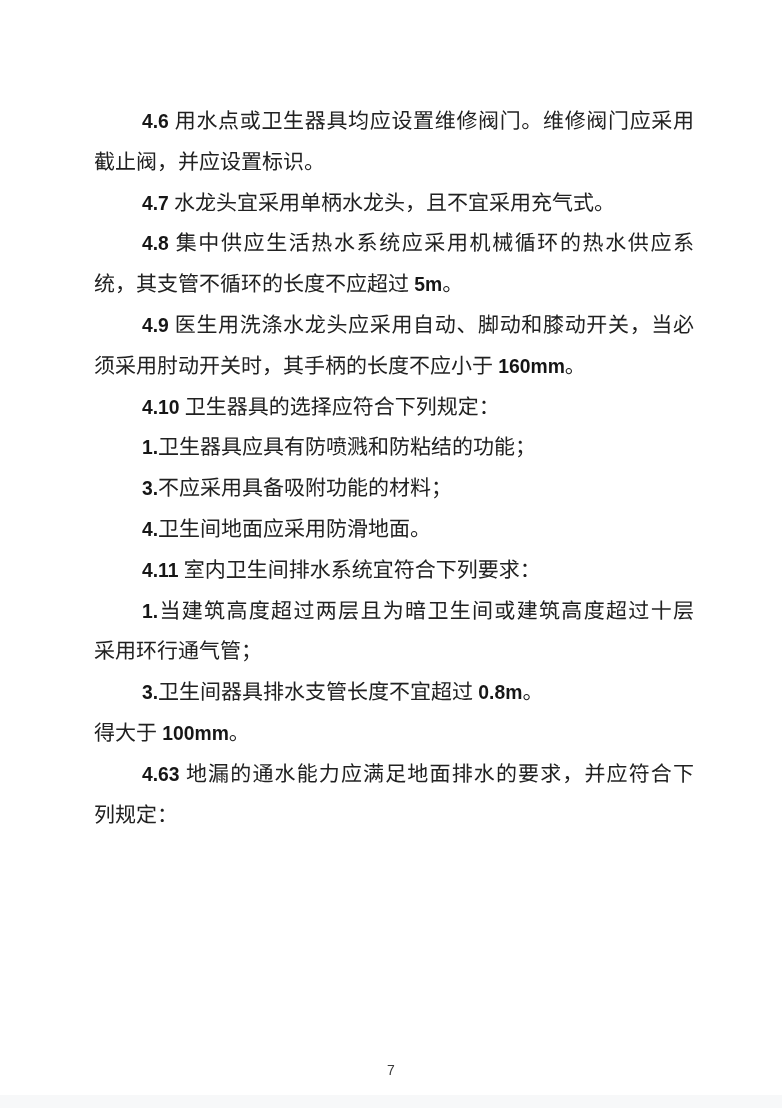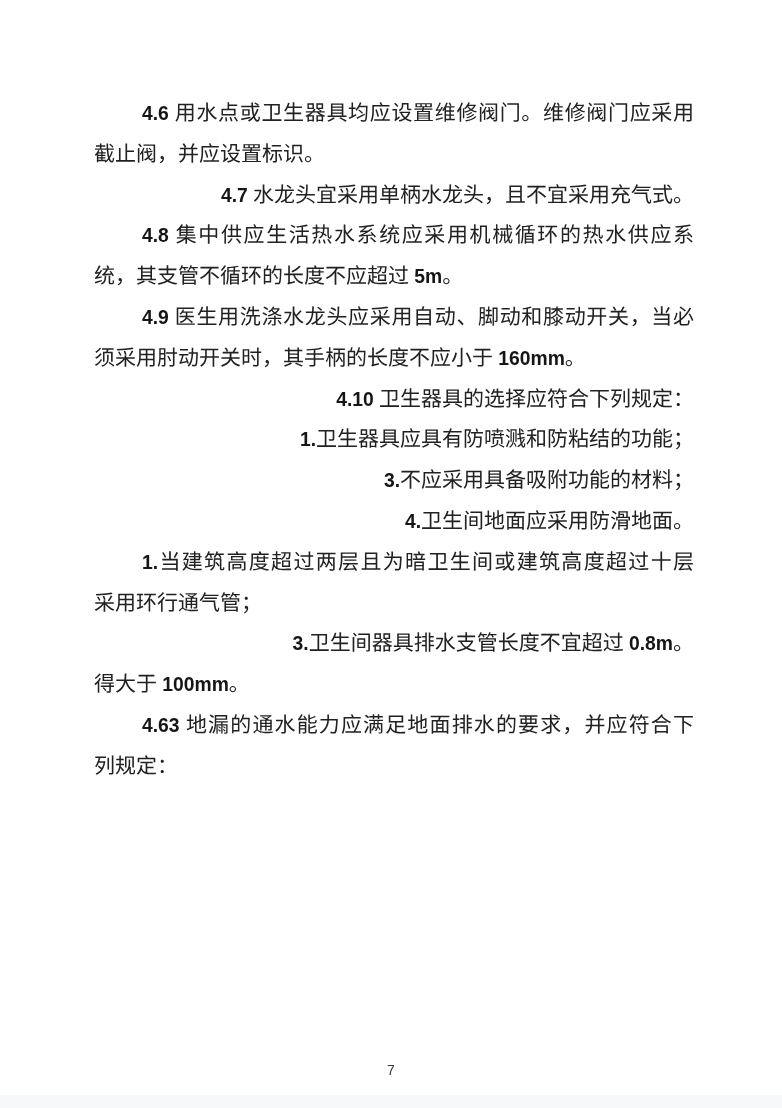--- a/index.html
+++ b/index.html
@@ -12,38 +12,38 @@
     width: 782px;
     height: 1108px;
     background: #ffffff;
     overflow: hidden;
     font-family: "Liberation Serif", "DejaVu Serif", serif;
     color: #212121;
   }
   .content {
     position: absolute;
     left: 94px;
-    top: 93px;
+    top: 101px;
     width: 600px;
     font-size: 21px;
     line-height: 40.8px;
   }
   .para { margin: 0; padding: 0; }
   .line {
     overflow: hidden;
     height: 40.8px;
   }
   
   .line.fill {
     text-align: justify;
     text-align-last: justify;
     text-justify: inter-character;
   }
   
-  .line.indent { padding-left: 48px; text-align: right; }
+  .line.indent { padding-left: 48px; }
   
   .latin {
     font-family: "Liberation Sans", "DejaVu Sans", sans-serif;
     font-weight: 600;
     font-size: 0.92em;
     color: #161616;
   }
   .page-number {
     position: absolute;
     left: 0;
@@ -89,20 +89,23 @@
       <div class="para">
         <div class="line indent"><span class="latin">1.</span>卫生器具应具有防喷溅和防粘结的功能；</div>
       </div>
       <div class="para">
         <div class="line indent"><span class="latin">3.</span>不应采用具备吸附功能的材料；</div>
       </div>
       <div class="para">
         <div class="line indent"><span class="latin">4.</span>卫生间地面应采用防滑地面。</div>
       </div>
       <div class="para">
+        <div class="line indent"><span class="latin">4.11</span> 室内卫生间排水系统宜符合下列要求：</div>
+      </div>
+      <div class="para">
         <div class="line indent fill"><span class="latin">1.</span>当建筑高度超过两层且为暗卫生间或建筑高度超过十层</div>
       </div>
       <div class="para">
         <div class="line">采用环行通气管；</div>
       </div>
       <div class="para">
         <div class="line indent"><span class="latin">3.</span>卫生间器具排水支管长度不宜超过 <span class="latin">0.8m</span>。</div>
       </div>
       <div class="para">
         <div class="line">得大于 <span class="latin">100mm</span>。</div>

